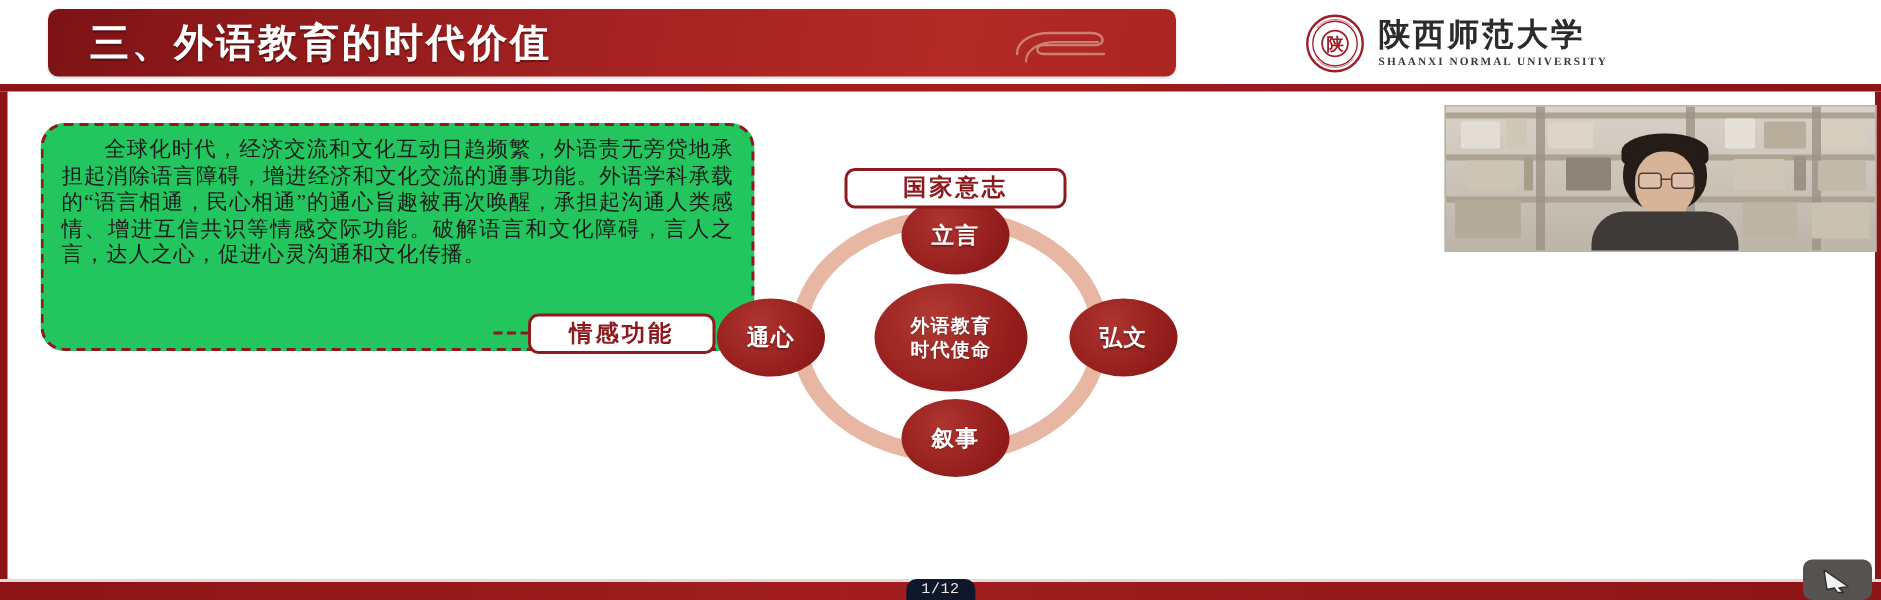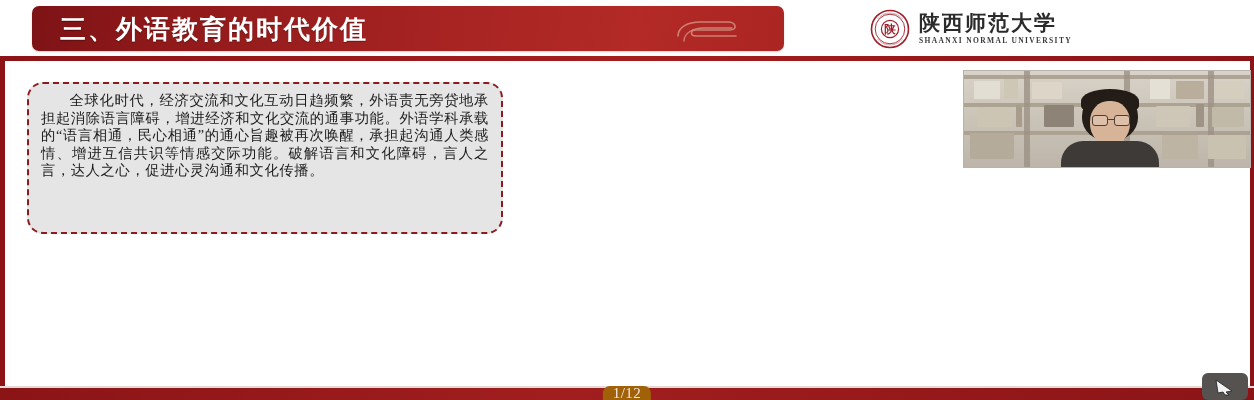--- a/index.html
+++ b/index.html
@@ -125,21 +125,21 @@
 
   
   #text-card {
     position: absolute;
     left: 27px;
     top: 82px;
     width: 476px;
     height: 152px;
     border: 2px dashed #8d1a1f;
     border-radius: 16px;
-    background: #e5e5e5;
+    background: #22c55e;
     box-sizing: border-box;
   }
   #text-card-inner {
     padding: 8px 12px 6px 12px;
     font-family: "Liberation Serif", "DejaVu Serif", serif;
     font-size: 14.3px;
     line-height: 17.6px;
     color: #1b1b1b;
     text-align: justify;
     letter-spacing: 0.6px;
@@ -378,24 +378,24 @@
     background: linear-gradient(90deg,#8b1417 0%, #a11e1e 45%, #8b1417 100%);
   }
   #page-pill {
     position: absolute;
     left: 50%;
     transform: translateX(-50%);
     bottom: 0px;
     height: 14px;
     padding: 0 10px;
     border-radius: 7px 7px 0 0;
-    background: #a16207;
+    background: #0f172a;
     color: #f3e6e6;
-    font-size: 15px;
-    font-family: Liberation Serif, serif;
+    font-size: 10px;
+    font-family: Liberation Mono, monospace;
     display: flex;
     align-items: center;
     justify-content: center;
     letter-spacing: 0.4px;
   }
   #nav-button {
     position: absolute;
     right: 6px;
     bottom: 0px;
     width: 46px;
@@ -448,20 +448,44 @@
     <div id="header-rule"></div>
   </div>
 
   <div id="left-rail"></div>
   <div id="right-rail"></div>
 
   <div id="text-card">
     <div id="text-card-inner">全球化时代，经济交流和文化互动日趋频繁，外语责无旁贷地承担起消除语言障碍，增进经济和文化交流的通事功能。外语学科承载的“语言相通，民心相通”的通心旨趣被再次唤醒，承担起沟通人类感情、增进互信共识等情感交际功能。破解语言和文化障碍，言人之言，达人之心，促进心灵沟通和文化传播。</div>
   </div>
 
+  <div id="diagram">
+
+    <div id="ring"></div>
+
+    <div class="callout" id="callout-top">国家意志</div>
+
+    <div class="callout" id="callout-left">情感功能</div>
+    <div id="connector-left"></div>
+
+    <div class="node" id="node-top">立言</div>
+
+    <div class="node" id="node-right">弘文</div>
+
+    <div class="node" id="node-bottom">叙事</div>
+
+    <div class="node" id="node-left">通心</div>
+
+    <div class="node" id="node-center">
+      <div>
+        <div>外语教育</div>
+        <div>时代使命</div>
+      </div>
+    </div>
+  </div>
 
   <div id="video-panel">
     <div id="video-scene">
       <div class="shelf-board" style="top:4px;"></div>
       <div class="shelf-board" style="top:32px;"></div>
       <div class="shelf-board" style="top:60px;"></div>
       <div class="shelf-post" style="left:60px;"></div>
       <div class="shelf-post" style="left:160px;"></div>
       <div class="shelf-post" style="left:244px;"></div>
 

